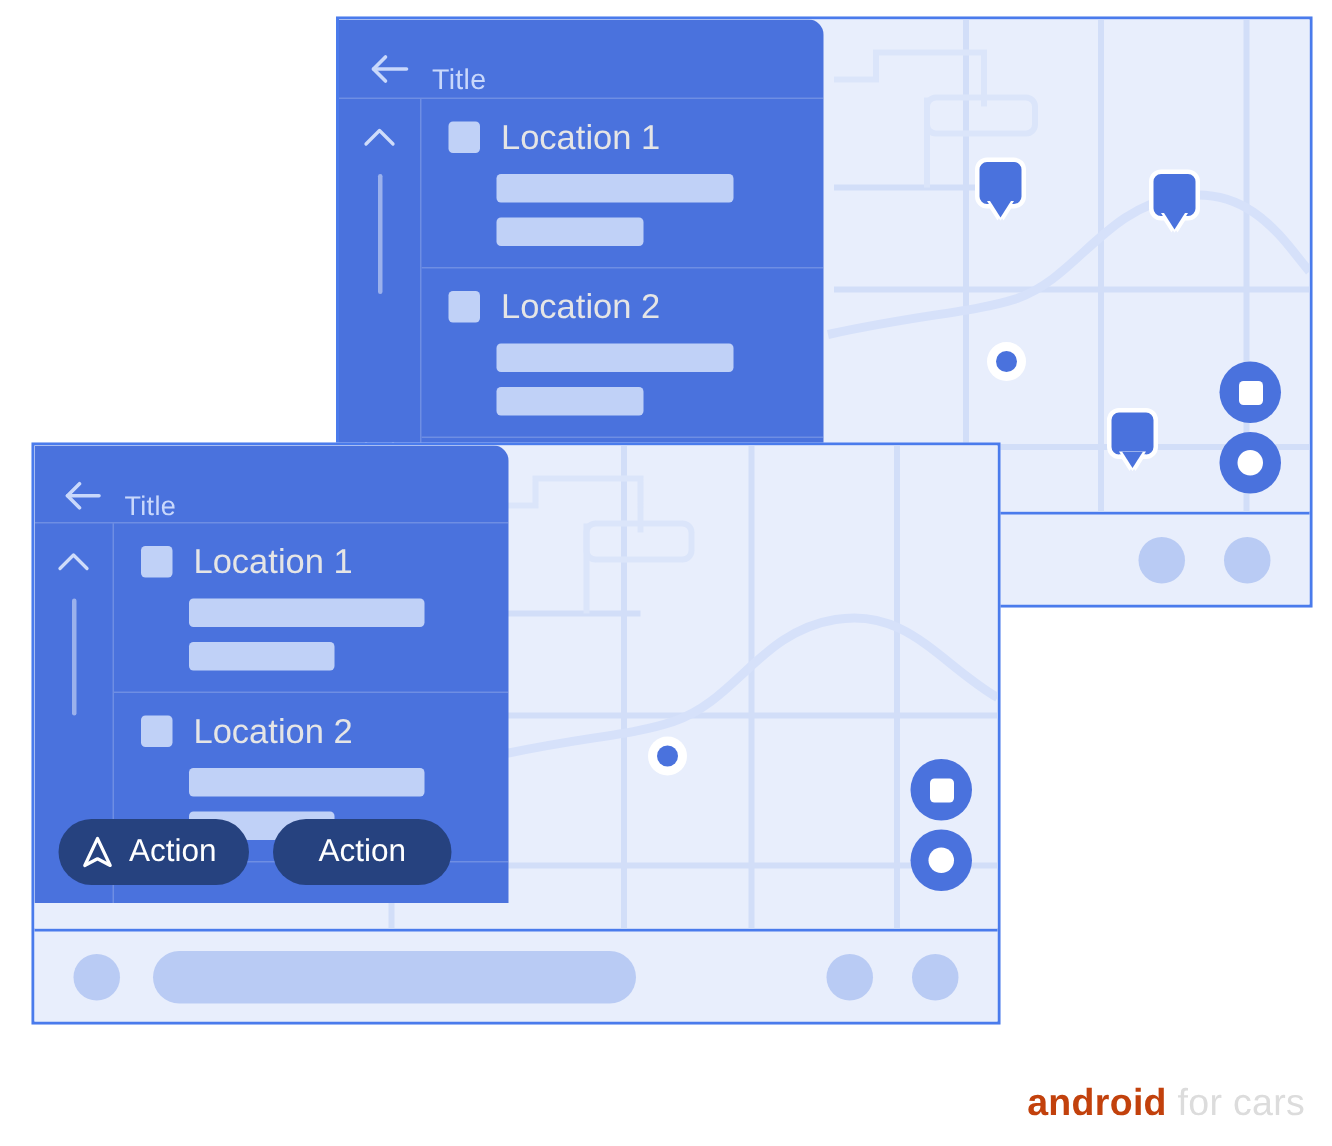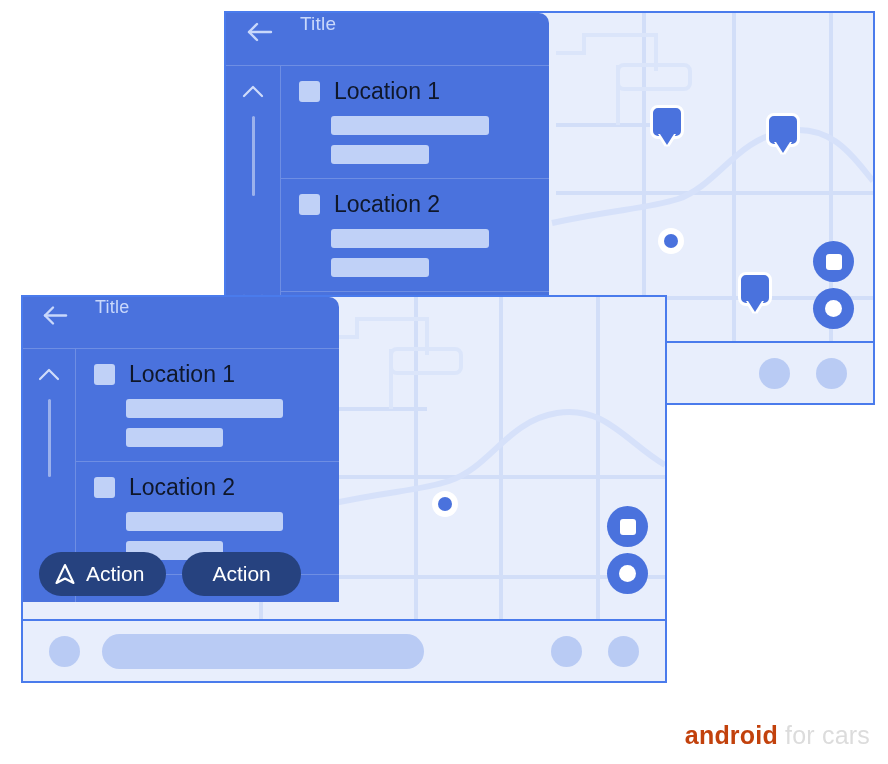--- a/index.html
+++ b/index.html
@@ -77,25 +77,24 @@
   
   .panel{
     position:absolute;
     top:0;left:0;
     background:#4a72dd;
     border-top-right-radius:10px;
     display:flex;flex-direction:column;
     overflow:hidden;
   }
   .panel-header{
-    display:flex;align-items:flex-start;
+    display:flex;align-items:flex-end;
     flex:0 0 auto;
     border-bottom:1px solid rgba(255,255,255,0.20);
     box-sizing:border-box;
-    gap:12px;
   }
   .back-arrow{
     flex:0 0 auto;
     display:flex;align-items:center;justify-content:center;
   }
   .panel-title{
     color:#c9d8fb;
     white-space:nowrap;
     letter-spacing:.2px;
   }
@@ -128,34 +127,33 @@
     border-bottom:1px solid rgba(255,255,255,0.20);
     flex:0 0 auto;
   }
   .row-head{display:flex;align-items:center;}
   .row-check{
     background:#c0d1f7;
     border-radius:3px;
     flex:0 0 auto;
   }
   .row-title{
-    color:#0f172a;
+    color:#e5e5e5;
     white-space:nowrap;
   }
   .bar{
     background:#c0d1f7;
     border-radius:3px;
   }
 
   
   .action-bar{
     position:absolute;
     left:0;
     display:flex;
-    align-items:center;
     z-index:6;
   }
   .action-btn{
     background:#26427f;
     border-radius:999px;
     display:flex;align-items:center;justify-content:center;
     color:#ffffff;
     box-sizing:border-box;
     border:none;
     font-family:inherit;

